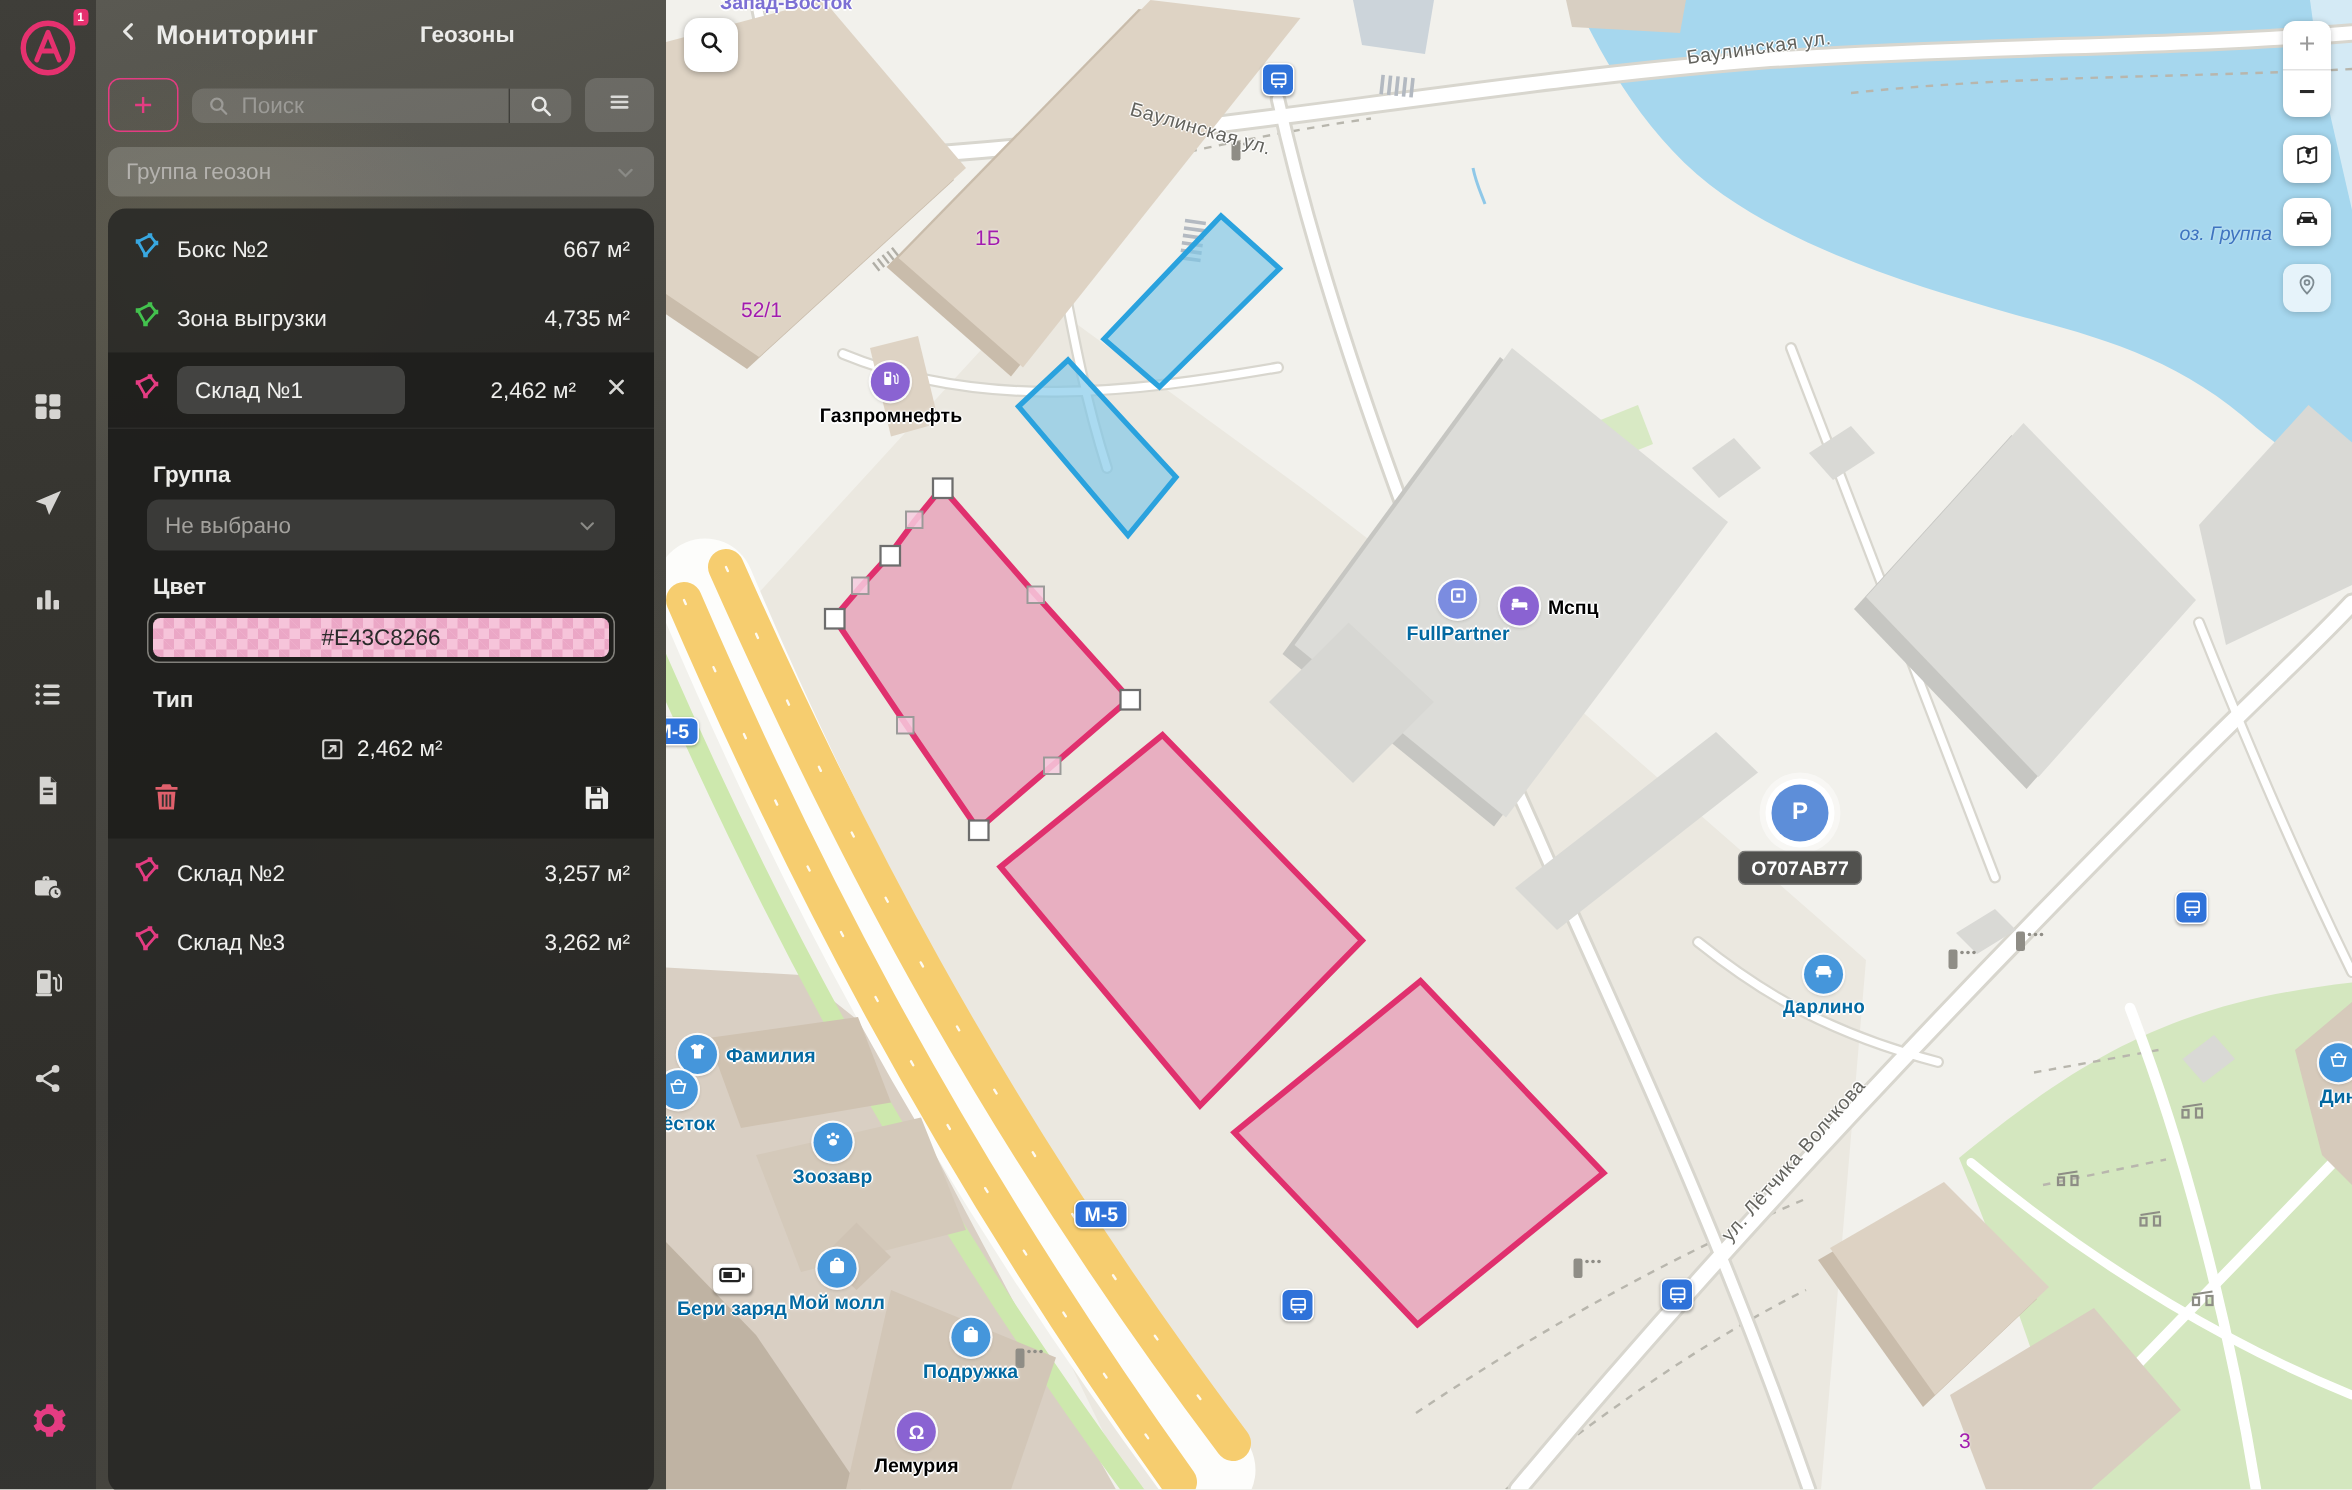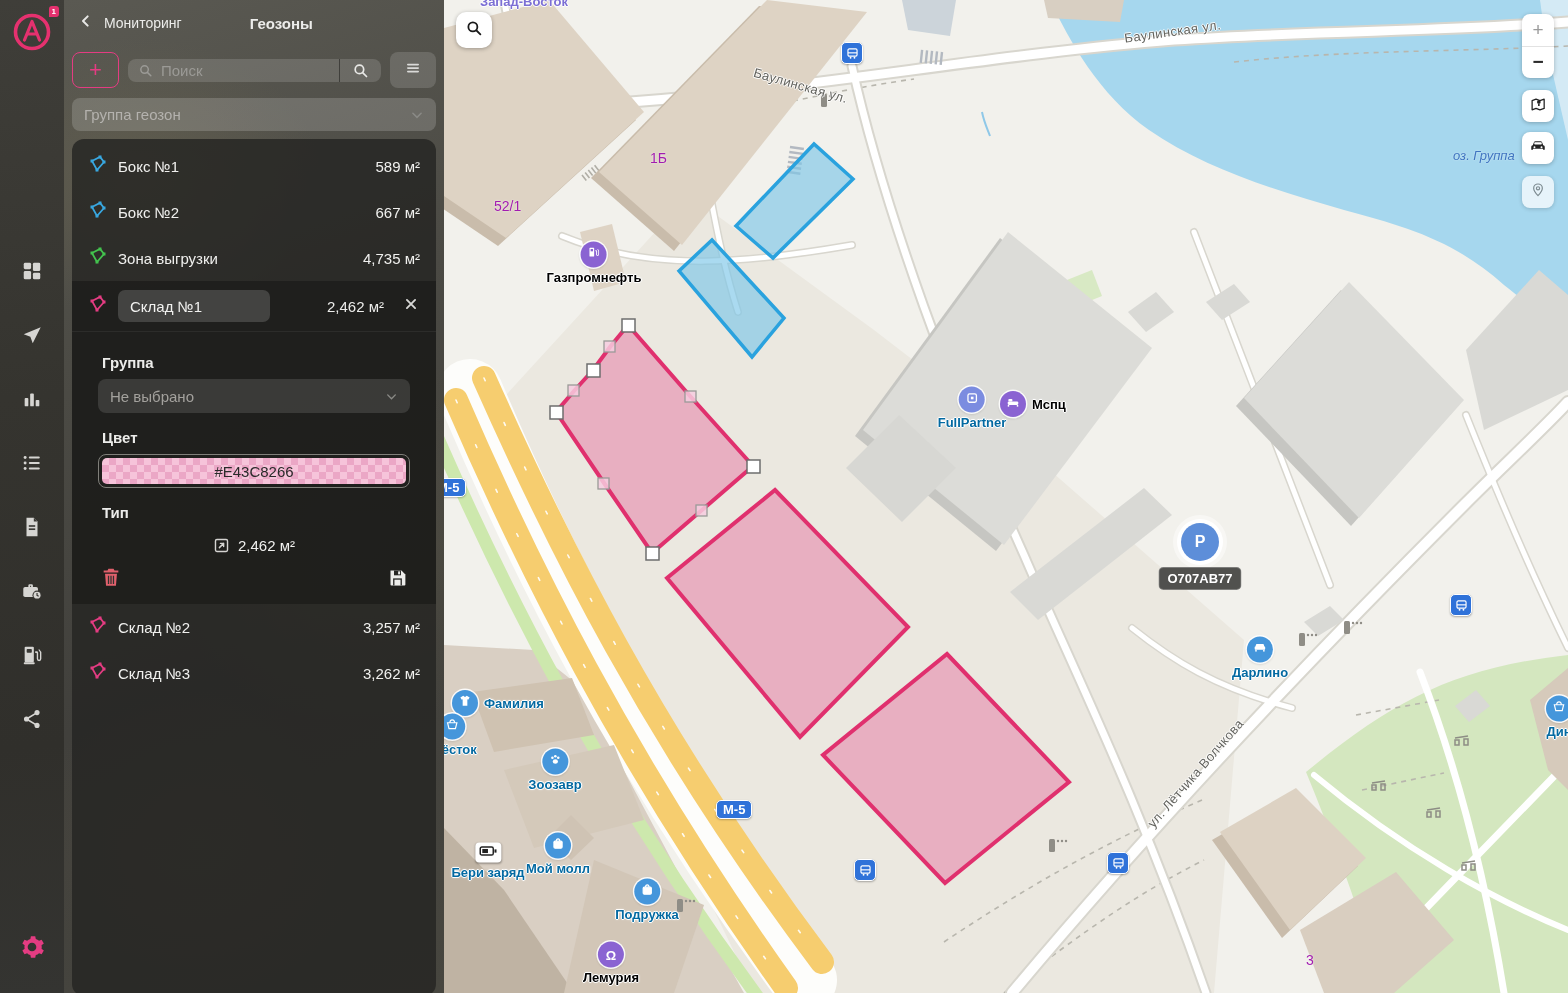--- a/index.html
+++ b/index.html
@@ -18,21 +18,21 @@
 
   
   .panel { position:absolute; left:64px; top:0; width:380px; height:993px; z-index:30; color:#ececea;
     background:
       radial-gradient(260px 200px at 20% 18%, rgba(110,104,80,.45), transparent 70%),
       radial-gradient(300px 260px at 80% 55%, rgba(96,92,74,.4), transparent 70%),
       radial-gradient(240px 220px at 35% 85%, rgba(88,80,64,.35), transparent 70%),
       linear-gradient(160deg,#5a5952 0%,#4b4a44 35%,#41403c 65%,#47463f 100%); }
   .panel-header { display:flex; align-items:center; height:46px; padding:0 14px; gap:10px; }
   .back-btn { display:flex; align-items:center; color:#e8e8e6; cursor:pointer; }
-  .ph-title { font-size:14px; font-weight:400; }
+  .ph-title { font-size:18px; font-weight:700; }
   .ph-title2 { font-size:15px; font-weight:700; margin-left:58px; }
   .toolbar { display:flex; align-items:center; padding:6px 8px 6px 8px; gap:9px; height:48px; }
   .add-btn { width:47px; height:36px; border:1.5px solid #e43c82; border-radius:8px; color:#e43c82;
     display:flex; align-items:center; justify-content:center; font-size:22px; font-weight:400; background:transparent; cursor:pointer; }
   .search-group { flex:1; display:flex; height:23px; }
   .search-field { flex:1; display:flex; align-items:center; background:rgba(255,255,255,.14); border-radius:8px 0 0 8px; padding:0 10px; gap:8px; }
   .search-field input { border:0; outline:0; background:transparent; color:#e8e8e6; font-size:15px; width:100%; font-family:inherit; }
   .search-field input::placeholder { color:#9b9a96; }
   .search-btn { width:42px; background:rgba(255,255,255,.14); border-left:1px solid rgba(20,20,18,.5); border-radius:0 8px 8px 0;
     display:flex; align-items:center; justify-content:center; color:#e8e8e6; cursor:pointer; }
@@ -237,31 +237,20 @@
   <div class="group-filter">
     <span>Группа геозон</span>
     <span style="color:#8a8a86;display:flex;">
         <svg width="14" height="14" viewBox="0 0 24 24" fill="none" stroke="currentColor" stroke-width="2.6" stroke-linecap="round">
           <path d="M5 9 L12 16 L19 9"></path>
         </svg>
       </span>
   </div>
 
   <div class="gz-list">
-    <div class="gz-row">
-      <span style="color: rgb(56, 167, 224);"><svg width="18" height="18" viewBox="0 0 18 18">
-            <polygon points="4,6 12,2 16,7 9,15" fill="none" stroke="currentColor" stroke-width="1.8"></polygon>
-            <rect x="2.5" y="4.5" width="3" height="3" fill="currentColor"></rect>
-            <rect x="10.5" y="0.5" width="3" height="3" fill="currentColor"></rect>
-            <rect x="14.5" y="5.5" width="3" height="3" fill="currentColor"></rect>
-            <rect x="7.5" y="13.5" width="3" height="3" fill="currentColor"></rect>
-          </svg></span>
-      <span class="gz-name">Бокс №1</span>
-      <span class="gz-area">589 м²</span>
-    </div>
     <div class="gz-row">
       <span style="color: rgb(56, 167, 224);"><svg width="18" height="18" viewBox="0 0 18 18">
             <polygon points="4,6 12,2 16,7 9,15" fill="none" stroke="currentColor" stroke-width="1.8"></polygon>
             <rect x="2.5" y="4.5" width="3" height="3" fill="currentColor"></rect>
             <rect x="10.5" y="0.5" width="3" height="3" fill="currentColor"></rect>
             <rect x="14.5" y="5.5" width="3" height="3" fill="currentColor"></rect>
             <rect x="7.5" y="13.5" width="3" height="3" fill="currentColor"></rect>
           </svg></span>
       <span class="gz-name">Бокс №2</span>
       <span class="gz-area">667 м²</span>
@@ -627,21 +616,21 @@
     <div class="poi-circle poi-purple">
         <span><svg width="14" height="14" viewBox="0 0 24 24" fill="#fff">
             <rect x="3" y="11" width="18" height="6" rx="2"></rect>
             <rect x="4" y="7" width="7" height="4" rx="1.5"></rect>
             <rect x="3" y="17" width="2.5" height="3"></rect>
             <rect x="18.5" y="17" width="2.5" height="3"></rect>
           </svg></span>
       </div>
     <div class="poi-label poi-label-purple poi-label-side">Мспц</div>
   </div>
-  <div class="poi" style="left:816px; top:658px;">
+  <div class="poi" style="left:772px; top:658px;font-family:Liberation Mono, monospace;">
     <div class="poi-circle poi-blue">
         <span><svg width="14" height="14" viewBox="0 0 24 24" fill="#fff">
             <rect x="5" y="6" width="14" height="6" rx="2"></rect>
             <rect x="3" y="10" width="18" height="6" rx="2"></rect>
             <rect x="4" y="16" width="2.5" height="3"></rect>
             <rect x="17.5" y="16" width="2.5" height="3"></rect>
           </svg></span>
       </div>
     <div class="poi-label">Дарлино</div>
   </div>

